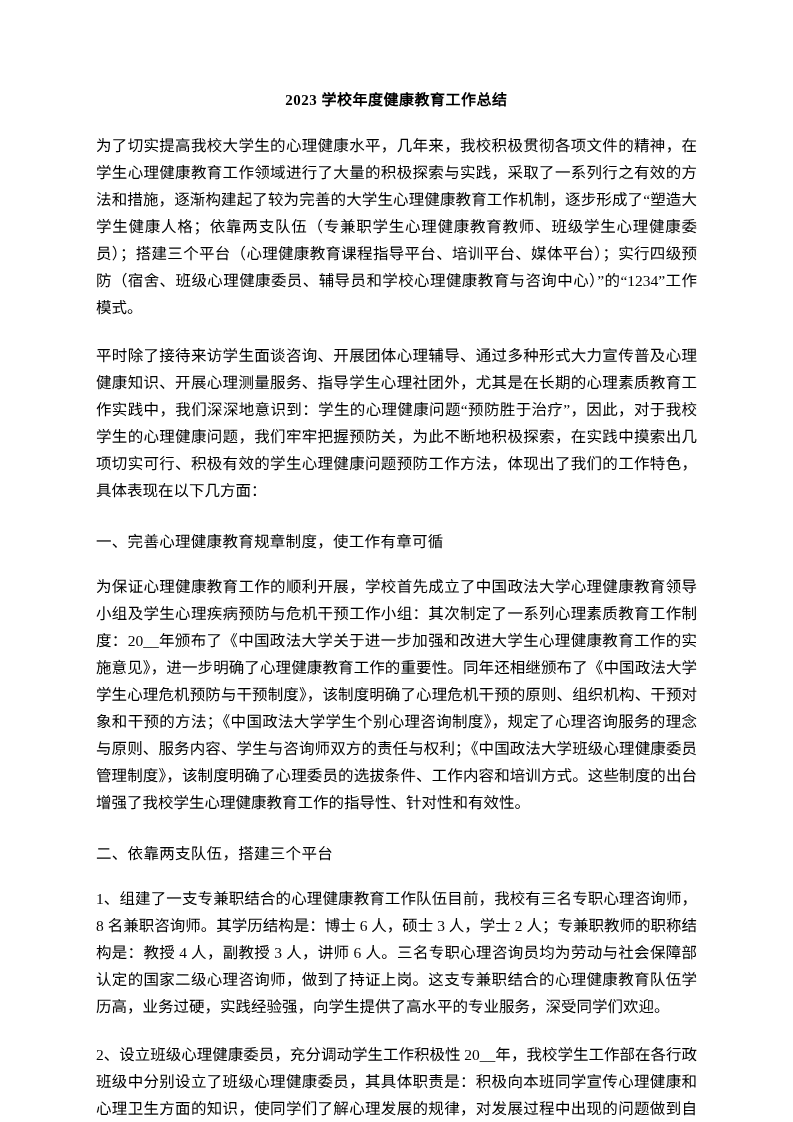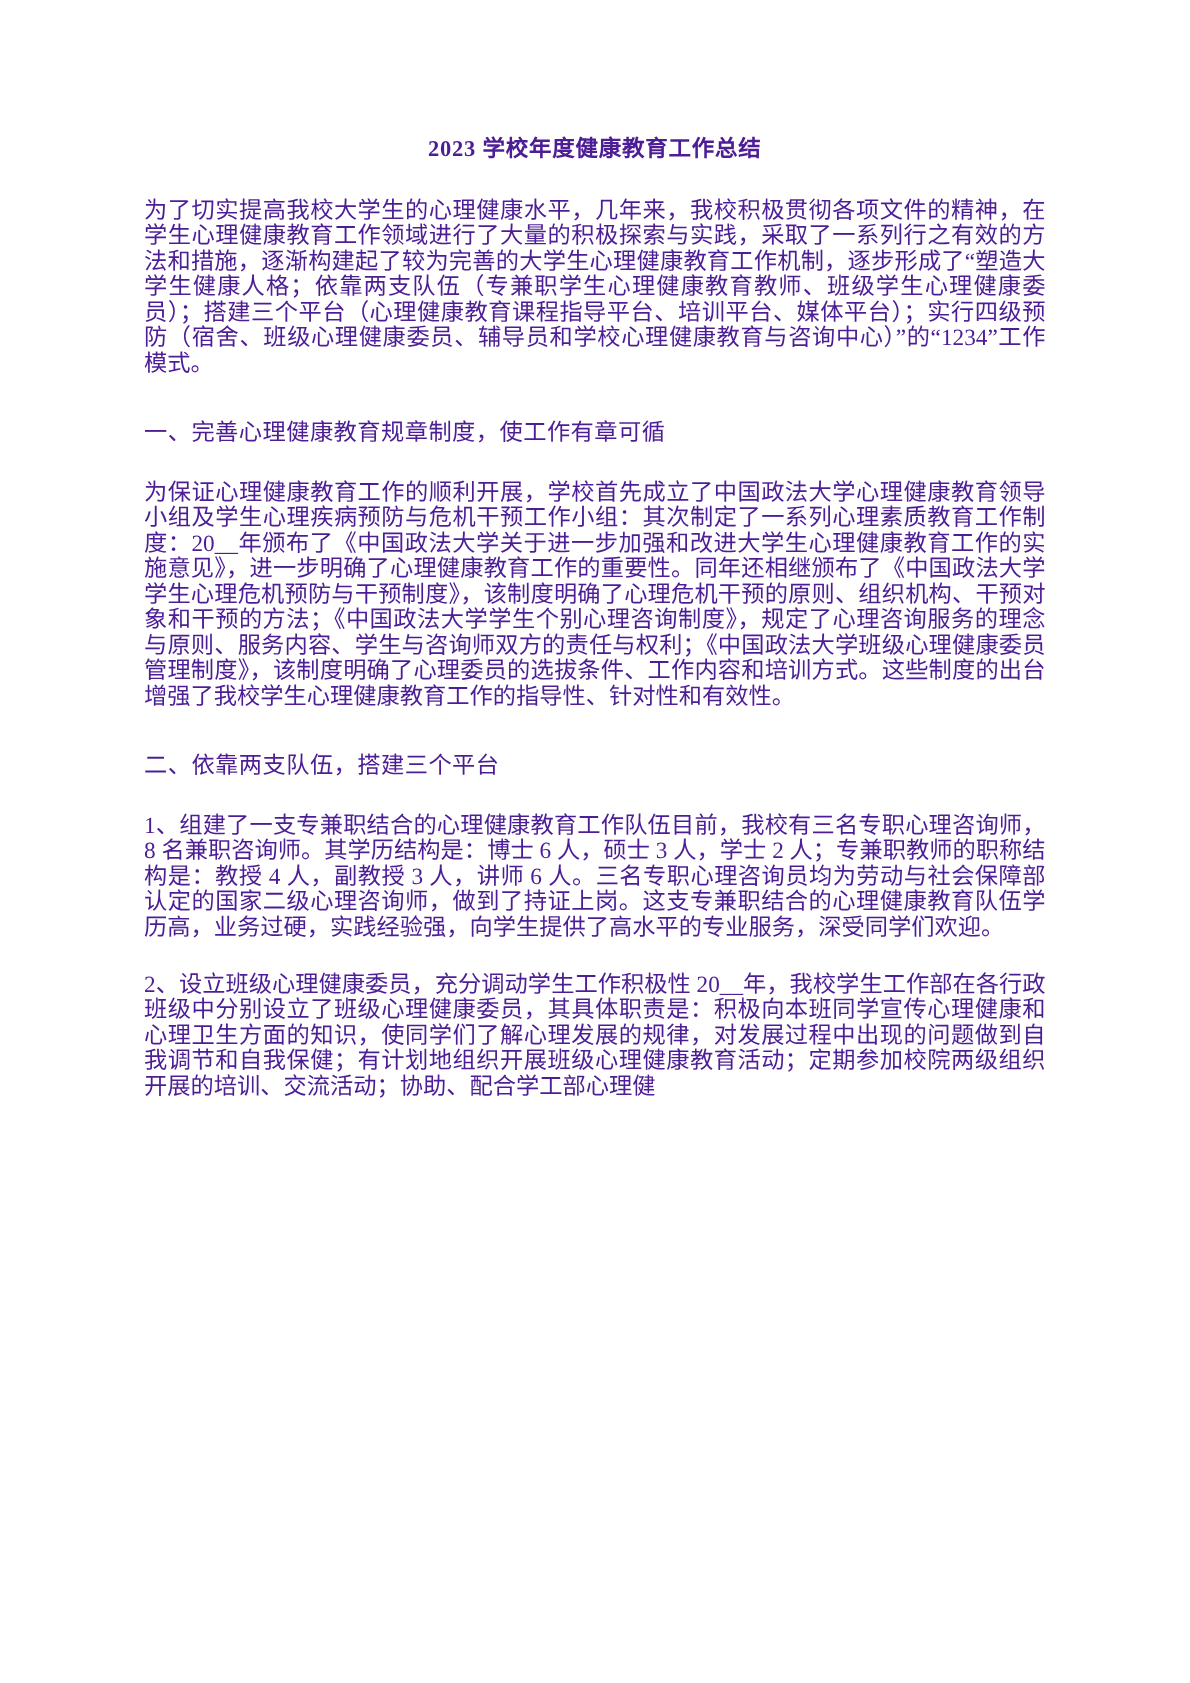--- a/index.html
+++ b/index.html
@@ -7,36 +7,36 @@
     padding: 0;
     background: #ffffff;
   }
   .page {
     position: relative;
     width: 793px;
     height: 1122px;
     box-sizing: border-box;
     padding: 90px 96px 0 96px;
     background: #ffffff;
-    color: #4c1d95;
+    color: #000000;
     font-family: "Liberation Serif", "DejaVu Serif", serif;
     overflow: hidden;
   }
   .doc-title {
     margin: 0 0 18px 0;
     font-size: 15px;
     line-height: 21px;
     font-weight: 700;
     text-align: center;
     letter-spacing: 0.5px;
   }
   .para {
     margin: 21px 0 0 0;
     font-size: 15.5px;
-    line-height: 17px;
+    line-height: 27px;
     text-align: justify;
     text-justify: inter-ideograph;
     word-break: break-all;
   }
   .heading {
     margin: 27px 0 0 0;
     font-size: 15.5px;
     line-height: 21px;
     font-weight: 400;
     text-align: left;
@@ -44,20 +44,21 @@
   }
 </style>
 </head>
 <body>
 
 <div class="page">
   <h1 class="doc-title">2023 学校年度健康教育工作总结</h1>
 
   <p class="para">为了切实提高我校大学生的心理健康水平，几年来，我校积极贯彻各项文件的精神，在学生心理健康教育工作领域进行了大量的积极探索与实践，采取了一系列行之有效的方法和措施，逐渐构建起了较为完善的大学生心理健康教育工作机制，逐步形成了“塑造大学生健康人格；依靠两支队伍（专兼职学生心理健康教育教师、班级学生心理健康委员）；搭建三个平台（心理健康教育课程指导平台、培训平台、媒体平台）；实行四级预防（宿舍、班级心理健康委员、辅导员和学校心理健康教育与咨询中心）”的“1234”工作模式。</p>
 
+  <p class="para">平时除了接待来访学生面谈咨询、开展团体心理辅导、通过多种形式大力宣传普及心理健康知识、开展心理测量服务、指导学生心理社团外，尤其是在长期的心理素质教育工作实践中，我们深深地意识到：学生的心理健康问题“预防胜于治疗”，因此，对于我校学生的心理健康问题，我们牢牢把握预防关，为此不断地积极探索，在实践中摸索出几项切实可行、积极有效的学生心理健康问题预防工作方法，体现出了我们的工作特色，具体表现在以下几方面：</p>
 
   <h2 class="heading">一、完善心理健康教育规章制度，使工作有章可循</h2>
 
   <p class="para">为保证心理健康教育工作的顺利开展，学校首先成立了中国政法大学心理健康教育领导小组及学生心理疾病预防与危机干预工作小组：其次制定了一系列心理素质教育工作制度：20__年颁布了《中国政法大学关于进一步加强和改进大学生心理健康教育工作的实施意见》，进一步明确了心理健康教育工作的重要性。同年还相继颁布了《中国政法大学学生心理危机预防与干预制度》，该制度明确了心理危机干预的原则、组织机构、干预对象和干预的方法；《中国政法大学学生个别心理咨询制度》，规定了心理咨询服务的理念与原则、服务内容、学生与咨询师双方的责任与权利；《中国政法大学班级心理健康委员管理制度》，该制度明确了心理委员的选拔条件、工作内容和培训方式。这些制度的出台增强了我校学生心理健康教育工作的指导性、针对性和有效性。</p>
 
   <h2 class="heading">二、依靠两支队伍，搭建三个平台</h2>
 
   <p class="para">1、组建了一支专兼职结合的心理健康教育工作队伍目前，我校有三名专职心理咨询师，8 名兼职咨询师。其学历结构是：博士 6 人，硕士 3 人，学士 2 人；专兼职教师的职称结构是：教授 4 人，副教授 3 人，讲师 6 人。三名专职心理咨询员均为劳动与社会保障部认定的国家二级心理咨询师，做到了持证上岗。这支专兼职结合的心理健康教育队伍学历高，业务过硬，实践经验强，向学生提供了高水平的专业服务，深受同学们欢迎。</p>
 
   <p class="para">2、设立班级心理健康委员，充分调动学生工作积极性 20__年，我校学生工作部在各行政班级中分别设立了班级心理健康委员，其具体职责是：积极向本班同学宣传心理健康和心理卫生方面的知识，使同学们了解心理发展的规律，对发展过程中出现的问题做到自我调节和自我保健；有计划地组织开展班级心理健康教育活动；定期参加校院两级组织开展的培训、交流活动；协助、配合学工部心理健</p>

